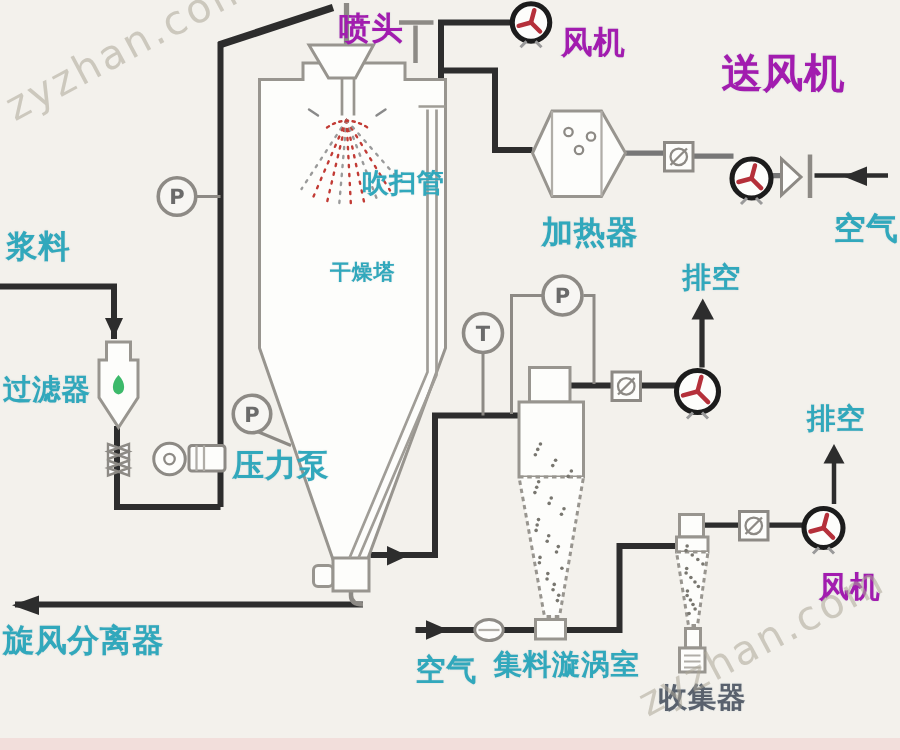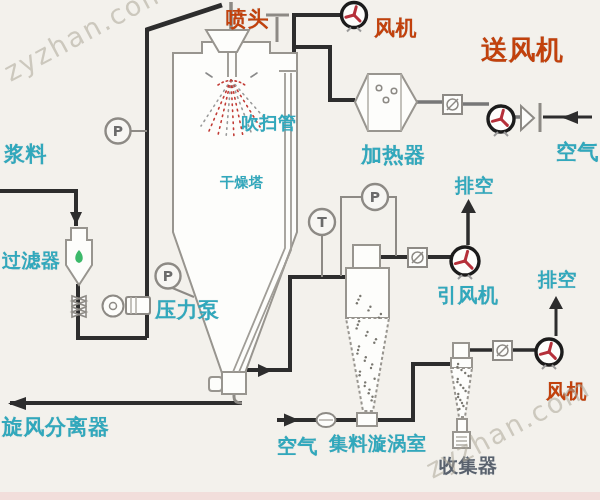--- a/index.html
+++ b/index.html
@@ -1,21 +1,21 @@
 <!DOCTYPE html>
 <html><head>
 <meta charset="utf-8">
 <style>
   html,body{margin:0;padding:0;background:#e9e7e2;font-family:"DejaVu Sans",sans-serif;}
   #stage{position:relative;width:600px;height:500px;background:#f3f1ec;overflow:hidden;}
   #art{position:absolute;left:0;top:0;}
   .lbl{position:absolute;font-weight:700;line-height:1.05;white-space:nowrap;
        text-shadow:0 0 1px rgba(120,150,160,0.35);letter-spacing:0.5px;}
   .cyan{color:#31a8bc;}
-  .navy{color:#c2410c;}
+  .navy{color:#a21caf;}
   .slate{color:#59616d;}
   .wm{position:absolute;font-size:27px;letter-spacing:2px;color:rgba(172,166,152,0.55);
       transform:rotate(-28deg);transform-origin:0 50%;font-weight:400;white-space:nowrap;}
   #bottomstrip{position:absolute;left:0;top:492px;width:600px;height:8px;background:#f2dedb;}
 </style>
 </head>
 <body>
 
 <div id="stage">
 
@@ -233,32 +233,31 @@
       <circle cx="463.3" cy="388.0" r="1.2" fill="#78766f"></circle>
       <circle cx="462.0" cy="403.0" r="1.2" fill="#78766f"></circle>
       <circle cx="461.5" cy="370.0" r="1.2" fill="#78766f"></circle>
       <circle cx="460.6" cy="385.0" r="1.2" fill="#78766f"></circle>
       <circle cx="460.3" cy="400.0" r="1.2" fill="#78766f"></circle>
       <circle cx="457.4" cy="367.0" r="1.2" fill="#78766f"></circle>
       <circle cx="457.4" cy="382.0" r="1.2" fill="#78766f"></circle>
       <circle cx="458.1" cy="397.0" r="1.2" fill="#78766f"></circle>
     </svg>
 
-<div class="lbl cyan" style="left:4px;top:143px;font-size:21px">浆料</div>
+<div class="lbl cyan" style="left:4px;top:153px;font-size:21px">浆料</div>
 <div class="lbl navy" style="left:226px;top:8px;font-size:21px">喷头</div>
 <div class="lbl navy" style="left:374px;top:17px;font-size:21px">风机</div>
 <div class="lbl navy" style="left:481px;top:36px;font-size:27px">送风机</div>
 <div class="lbl cyan" style="left:241px;top:114px;font-size:18px">吹扫管</div>
 <div class="lbl cyan" style="left:361px;top:144px;font-size:21px">加热器</div>
 <div class="lbl cyan" style="left:556px;top:141px;font-size:21px">空气</div>
 <div class="lbl cyan" style="left:220px;top:175px;font-size:14px">干燥塔</div>
 <div class="lbl cyan" style="left:455px;top:176px;font-size:19px">排空</div>
 <div class="lbl cyan" style="left:2px;top:251px;font-size:19px">过滤器</div>
 <div class="lbl cyan" style="left:538px;top:270px;font-size:19px">排空</div>
-<div class="lbl cyan" style="left:437px;top:285px;font-size:20px">引风机</div>
 <div class="lbl cyan" style="left:155px;top:299px;font-size:21px">压力泵</div>
 <div class="lbl navy" style="left:546px;top:381px;font-size:20px">风机</div>
 <div class="lbl cyan" style="left:2px;top:416px;font-size:21px">旋风分离器</div>
 <div class="lbl cyan" style="left:277px;top:436px;font-size:20px">空气</div>
 <div class="lbl cyan" style="left:329px;top:434px;font-size:19px">集料漩涡室</div>
 <div class="lbl slate" style="left:439px;top:456px;font-size:19px">收集器</div>
 
 <div class="wm" style="left:6px;top:58px;">zyzhan.com</div>
 <div class="wm" style="left:428px;top:455px;">zyzhan.com</div>
 

